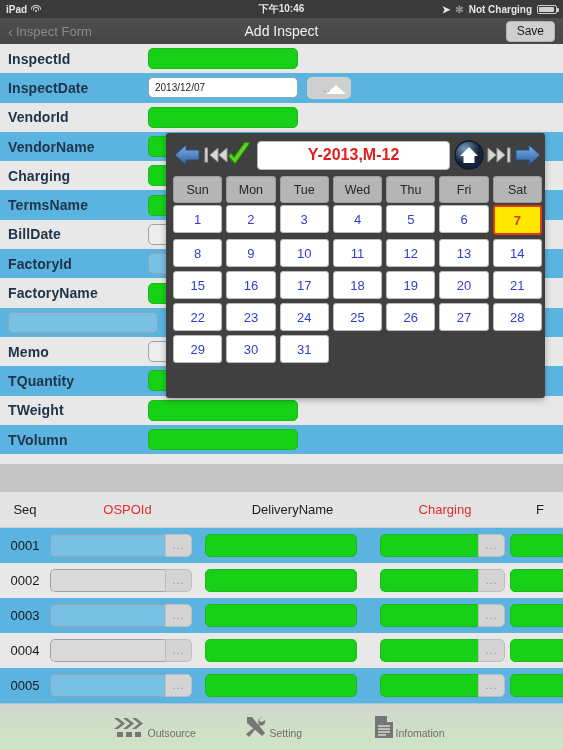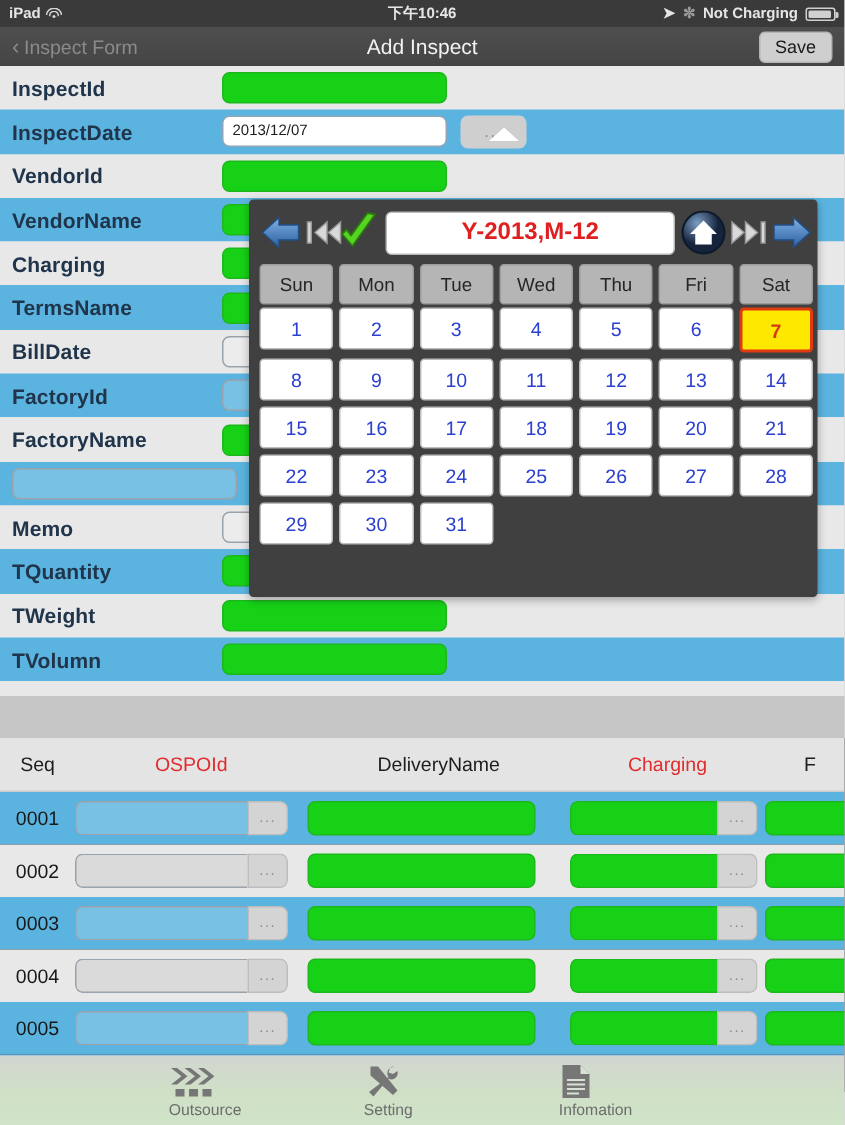--- a/index.html
+++ b/index.html
@@ -131,21 +131,21 @@
     display:flex;align-items:center;justify-content:center;
     color:#2b3fd0;font-size:13px;
   }
   .day.sel{background:#ffe800;border:2px solid #e03a10;color:#d33a10;font-weight:bold;}
   .day.blank{visibility:hidden;}
 
   
   .sep{position:absolute;left:0;top:464px;width:563px;height:28px;background:#c6c6c6;}
 
   
-  .tbl{position:absolute;left:0;top:492px;width:563px;height:236px;overflow:hidden;background:#000000;}
+  .tbl{position:absolute;left:0;top:492px;width:563px;height:236px;overflow:hidden;background:#7dd3fc;}
   .thead{
     height:35px;background:#e4e4e4;display:flex;align-items:center;
     border-bottom:1px solid #cccccc;
   }
   .th{font-size:13px;text-align:center;color:#1d1d1d;flex:0 0 auto;}
   .th.red{color:#e02c2c;}
   .tr{height:35px;display:flex;align-items:center;}
   .tr.odd{background:#5bb4e0;}
   .tr.even{background:#e8e8e8;}
   .seqcell{width:50px;flex:0 0 50px;text-align:center;color:#181818;font-size:13px;}
@@ -169,21 +169,21 @@
   .gfield{height:23px;background:#16d116;border:1px solid #1cb81c;border-radius:5px;box-sizing:border-box;}
   .gfield.lk{border-radius:5px 0 0 5px;border-right:none;}
 
   
   .tabbar{
     position:absolute;left:0;bottom:0;width:563px;height:46px;
     background:linear-gradient(180deg,#d2d6d0 0%,#cfe0c6 55%,#cfe4c8 100%);
     border-top:1px solid #9ec8e2;
     display:flex;align-items:center;justify-content:center;gap:52px;
   }
-  .tab{display:flex;flex-direction:column;align-items:flex-start;gap:1px;width:78px;}
+  .tab{display:flex;flex-direction:row;align-items:flex-end;gap:1px;width:78px;}
   .tab-label{color:#6d6d6d;font-size:10.5px;}
   .tab-ico{height:24px;display:flex;align-items:flex-end;justify-content:center;}
 </style>
 </head>
 <body>
 
 <div class="statusbar">
   <div class="sb-left">
     <span>iPad</span>
     <span class="wifi-ico">

